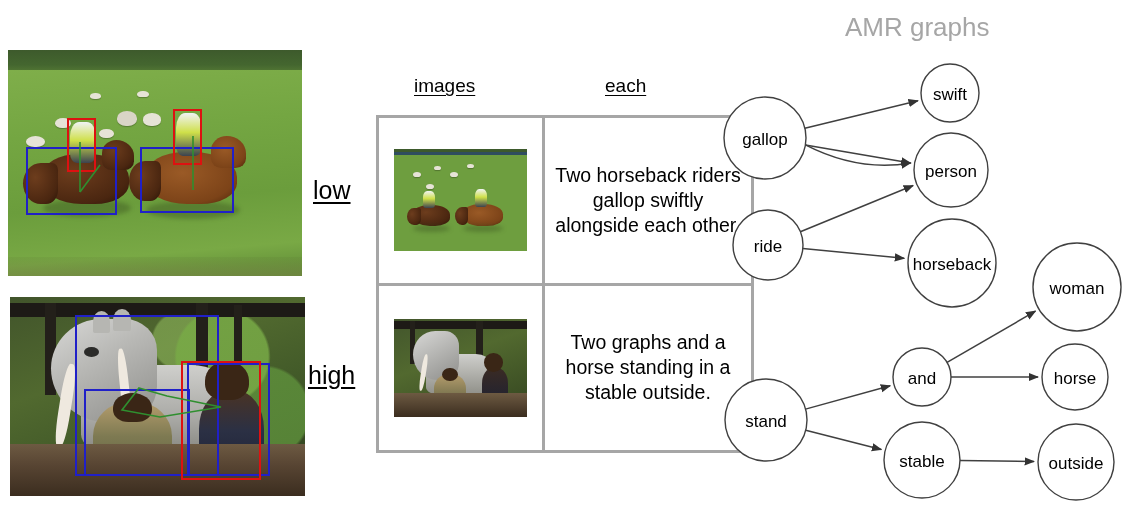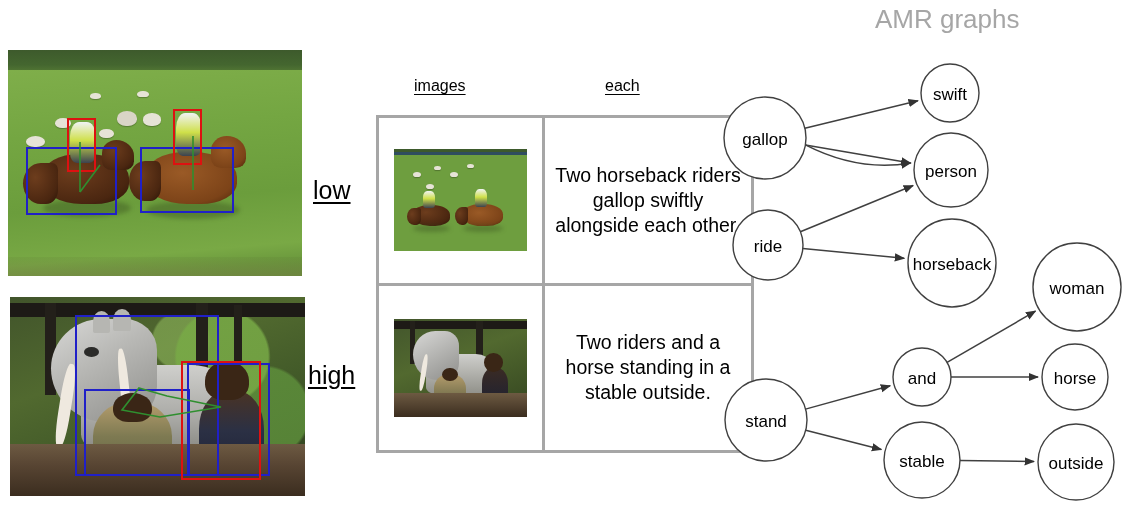--- a/index.html
+++ b/index.html
@@ -23,21 +23,21 @@
   
   .section-title {
     position: absolute;
     color: #a6a6a6;
     font-size: 26px;
     line-height: 30px;
     white-space: nowrap;
     font-weight: 400;
   }
   #title-action  { left: 47px;  top: 8px; }
-  #title-amr     { left: 845px; top: 4px; margin-left: 30px; }
+  #title-amr     { left: 845px; top: 12px; }
 
   
   .photo {
     position: absolute;
     overflow: hidden;
   }
   .photo-inner { position: absolute; inset: 0; }
   .bbox {
     position: absolute;
     box-sizing: border-box;
@@ -144,21 +144,21 @@
     text-underline-offset: 3px;
     white-space: nowrap;
   }
   #label-low  { left: 313px; top: 176px; }
   #label-high { left: 308px; top: 361px; }
 
   
   #table-headers { position: absolute; left: 376px; top: 72px; width: 337px; }
   .col-header {
     position: absolute;
-    font-size: 16px;
+    font-size: 19px;
     line-height: 28px;
     color: #000;
     text-decoration: underline;
     text-underline-offset: 3px;
     white-space: nowrap;
   }
   #header-images { left: 38px; top: 0; }
   #header-text   { left: 229px; top: 0; }
 
   #pair-table {
@@ -359,21 +359,21 @@
           <div class="horse-head" style="position:absolute;left:14%;top:13%;width:35%;height:50%;background:linear-gradient(150deg,#d8d8d6,#8e8e8b);border-radius:55% 35% 40% 60%;"></div>
           <div style="position:absolute;left:20%;top:36%;width:4%;height:38%;background:#efe9df;border-radius:40%;transform:rotate(9deg);"></div>
           <div style="position:absolute;left:30%;top:56%;width:24%;height:33%;background:linear-gradient(180deg,#b59d6d,#5d6040);border-radius:45% 45% 15% 15%;"></div>
           <div style="position:absolute;left:36%;top:50%;width:12%;height:14%;background:#3a2616;border-radius:50%;"></div>
           <div style="position:absolute;left:66%;top:50%;width:20%;height:40%;background:linear-gradient(180deg,#3a2b24,#1c2033);border-radius:40% 40% 12% 12%;"></div>
           <div style="position:absolute;left:68%;top:35%;width:14%;height:19%;background:#3a2616;border-radius:50%;"></div>
           <div style="position:absolute;left:0;bottom:0;width:100%;height:24%;background:linear-gradient(180deg,#6d5a42,#3b2d1f);"></div>
         </div>
       </div>
       <div class="cell-text">
-        <span>Two riders and a horse standing in a stable outside.</span>
+        <span>Two graphs and a horse standing in a stable outside.</span>
       </div>
     </div>
 
   </div>
 
   <svg id="amr-svg" viewBox="0 0 1123 516">
     <defs>
       <marker id="arrow" viewBox="0 0 10 10" refX="9" refY="5" markerWidth="7" markerHeight="7" orient="auto-start-reverse">
         <path d="M 0 1 L 10 5 L 0 9 z" fill="#333"></path>
       </marker>

